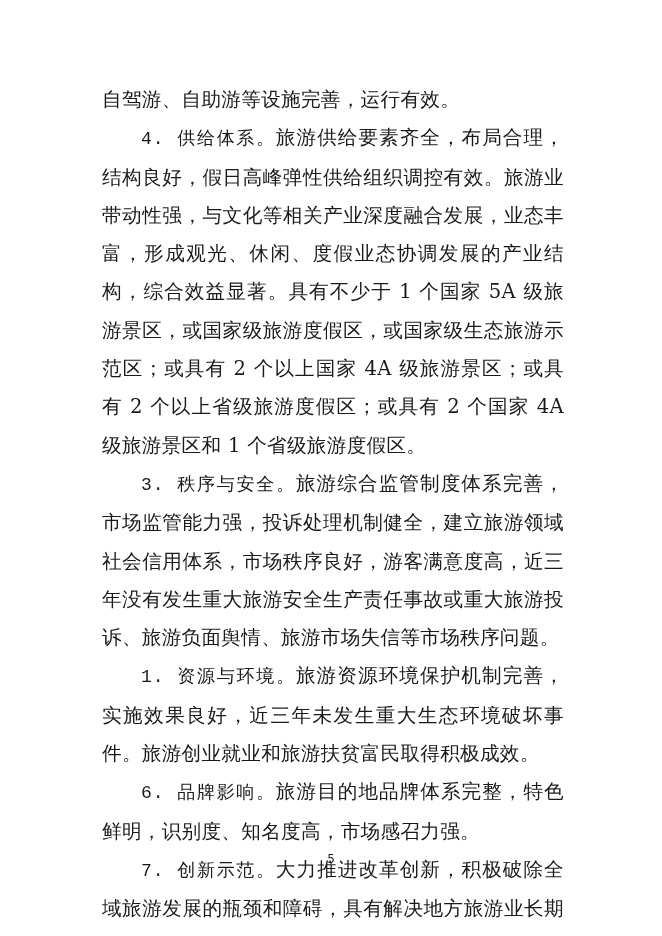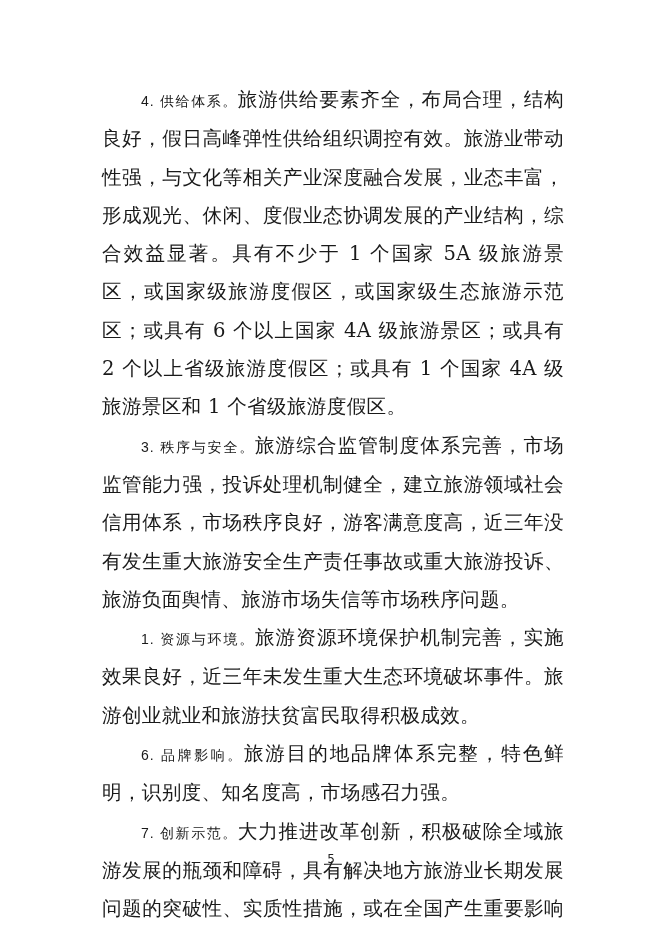--- a/index.html
+++ b/index.html
@@ -3,31 +3,34 @@
 <meta charset="utf-8">
 <style>
   html, body { margin:0; padding:0; background:#ffffff; }
   body { width:662px; height:936px; position:relative; overflow:hidden; }
   .page { position:absolute; left:0; top:0; width:662px; height:936px; background:#fff; }
   .text-block { position:absolute; left:102px; top:81px; width:462px;
     font-family: "DejaVu Serif", "Liberation Serif", serif; font-size:19.6px; color:#1a1a1a;
     line-height:38.3px; }
   .para { margin:0; padding:0; text-align:justify; text-align-last:left; letter-spacing:0.3px; }
   .para.indent { text-indent:39px; }
-  .heading { font-family: Liberation Sans, sans-serif; font-size:14px; letter-spacing:1px; }
+  .heading { font-family: Liberation Mono, monospace; font-size:18px; letter-spacing:1px; }
   .page-number { position:absolute; left:0; width:662px; top:852px; text-align:center;
     font-family: "DejaVu Sans", "Liberation Sans", sans-serif; font-size:12px; color:#222; }
 </style>
 </head>
 <body>
 
 <div class="page">
   <div class="text-block">
+    <p class="para">
+      <span>自驾游、自助游等设施完善，运行有效。</span>
+    </p>
     <p class="para indent">
-      <span class="heading">4. 供给体系。</span><span>旅游供给要素齐全，布局合理，结构良好，假日高峰弹性供给组织调控有效。旅游业带动性强，与文化等相关产业深度融合发展，业态丰富，形成观光、休闲、度假业态协调发展的产业结构，综合效益显著。具有不少于 1 个国家 5A 级旅游景区，或国家级旅游度假区，或国家级生态旅游示范区；或具有 6 个以上国家 4A 级旅游景区；或具有 2 个以上省级旅游度假区；或具有 1 个国家 4A 级旅游景区和 1 个省级旅游度假区。</span>
+      <span class="heading">4. 供给体系。</span><span>旅游供给要素齐全，布局合理，结构良好，假日高峰弹性供给组织调控有效。旅游业带动性强，与文化等相关产业深度融合发展，业态丰富，形成观光、休闲、度假业态协调发展的产业结构，综合效益显著。具有不少于 1 个国家 5A 级旅游景区，或国家级旅游度假区，或国家级生态旅游示范区；或具有 2 个以上国家 4A 级旅游景区；或具有 2 个以上省级旅游度假区；或具有 2 个国家 4A 级旅游景区和 1 个省级旅游度假区。</span>
     </p>
     <p class="para indent">
       <span class="heading">3. 秩序与安全。</span><span>旅游综合监管制度体系完善，市场监管能力强，投诉处理机制健全，建立旅游领域社会信用体系，市场秩序良好，游客满意度高，近三年没有发生重大旅游安全生产责任事故或重大旅游投诉、旅游负面舆情、旅游市场失信等市场秩序问题。</span>
     </p>
     <p class="para indent">
       <span class="heading">1. 资源与环境。</span><span>旅游资源环境保护机制完善，实施效果良好，近三年未发生重大生态环境破坏事件。旅游创业就业和旅游扶贫富民取得积极成效。</span>
     </p>
     <p class="para indent">
       <span class="heading">6. 品牌影响。</span><span>旅游目的地品牌体系完整，特色鲜明，识别度、知名度高，市场感召力强。</span>
     </p>

